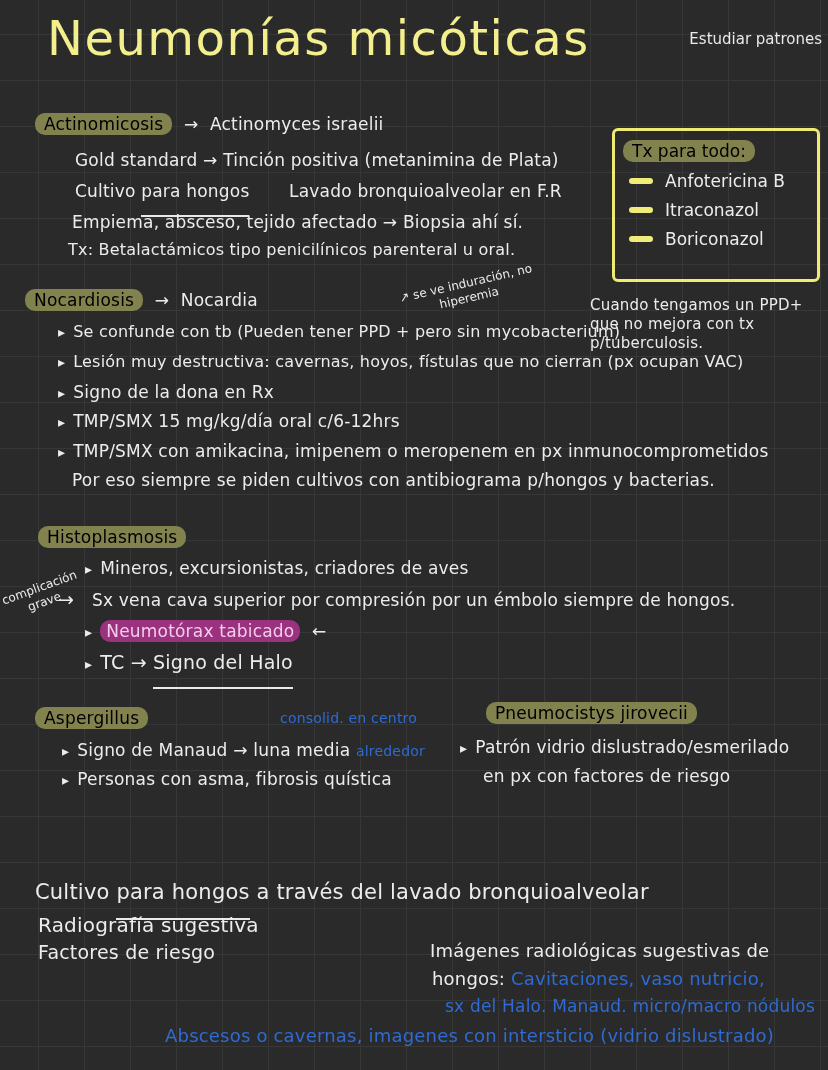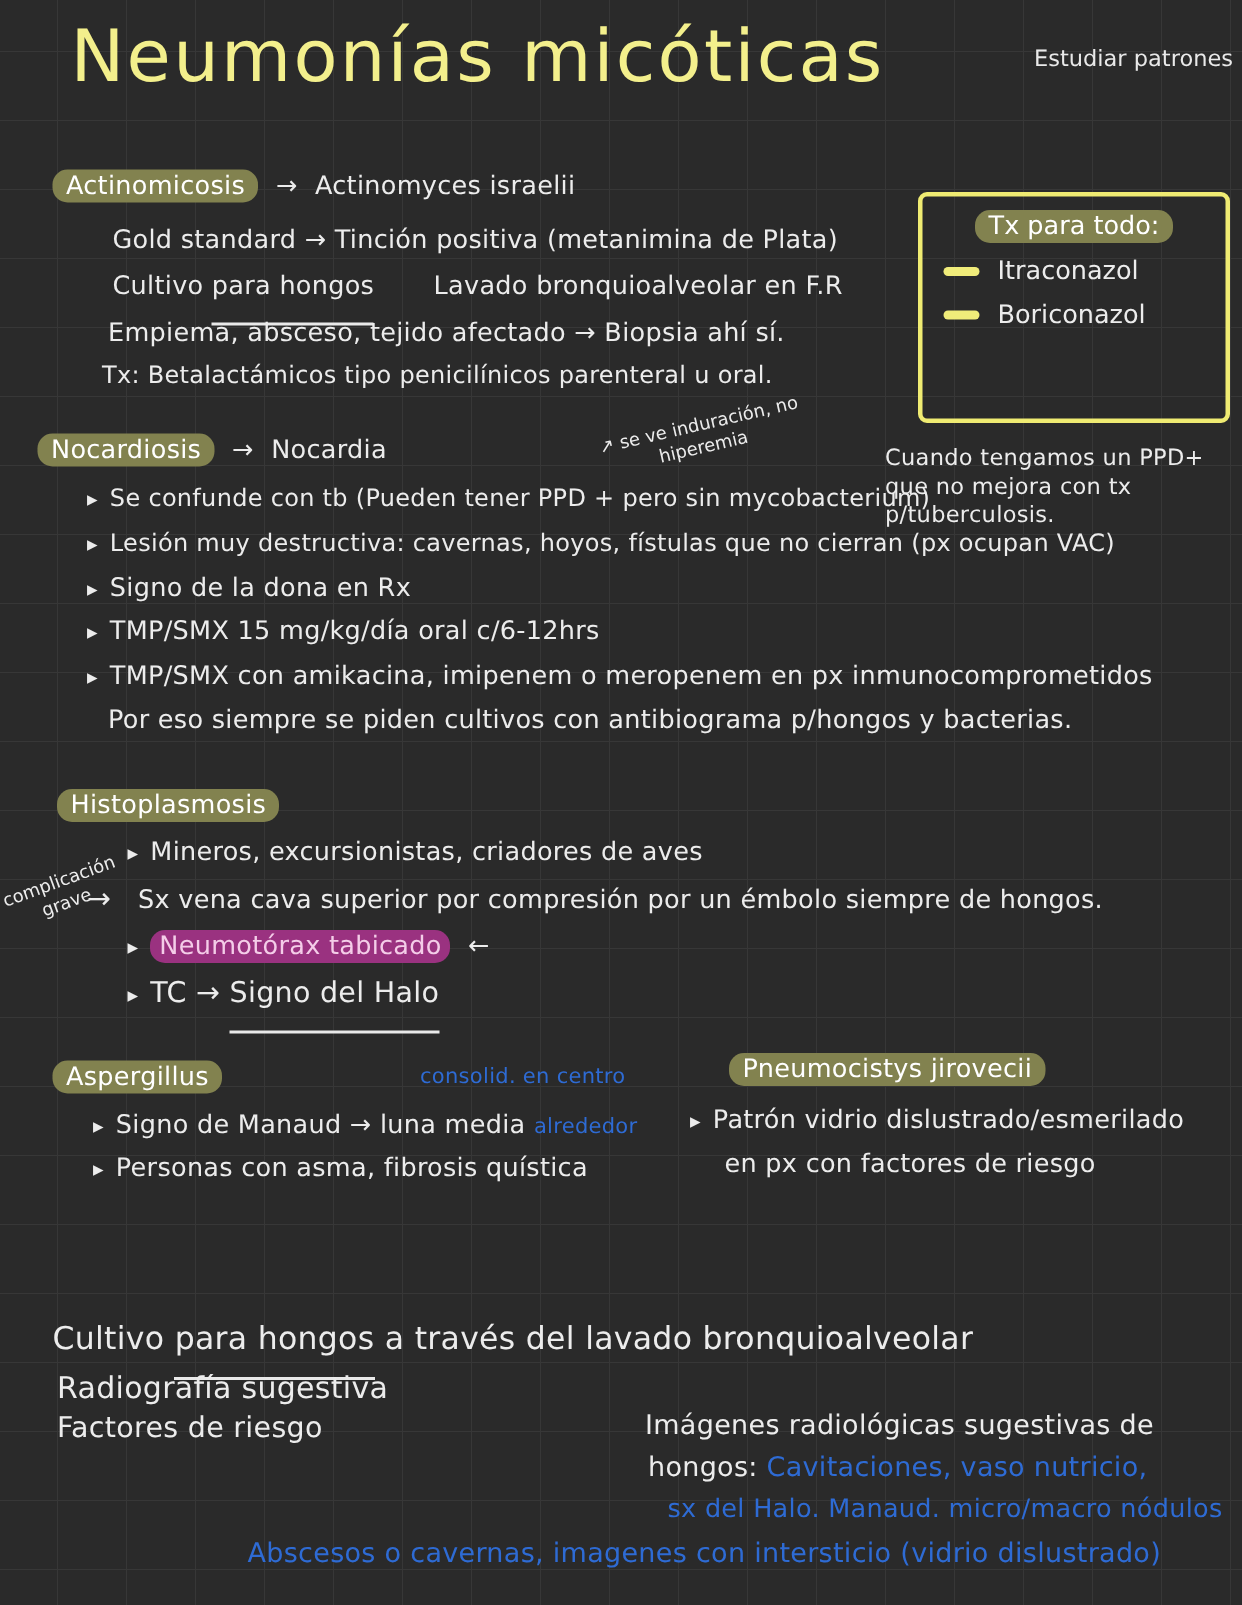--- a/index.html
+++ b/index.html
@@ -22,38 +22,38 @@
     position:absolute;left:28px;top:10px;
     font-size:48px;font-weight:normal;letter-spacing:1.5px;
     color:#f3ef8c;
     margin-left:19px;
   }
   .header-note{
     position:absolute;right:6px;top:26px;width:160px;
     text-align:right;font-size:15px;line-height:1.8;color:#e9e9e9;
   }
   .hl{
-    background:#82824f;color:#ffffff;
+    background:#82824f;color:#000000;
     border-radius:10px;padding:1px 9px;margin-top:20px;
   }
   .hl-pink{
     background:#9a3280;color:#f4cde8;
     border-radius:10px;padding:1px 6px;
   }
   .arrow{padding:0 6px;color:#ececec;}
   .bullet{color:#ececec;margin-right:8px;font-size:14px;}
   .und{border-bottom:2px solid #e9e9e9;padding-bottom:14px;}
   .blue{color:#2e6bd4;}
   .sm{font-size:14px;}
   .xs{font-size:12px;}
   .tx-box{
     position:absolute;left:612px;top:128px;width:186px;height:128px;
     border:3px solid #efeb72;border-radius:6px;padding:10px 8px;
   }
-  .tx-box-heading{text-align:center;font-size:17px;margin-bottom:10px;}
+  .tx-box-heading{text-align:left;font-size:17px;margin-bottom:10px;}
   .tx-item{display:flex;align-items:center;font-size:17px;margin:9px 0 0 6px;}
   .dash{display:inline-block;width:24px;height:6px;background:#f0ec7a;border-radius:3px;margin-right:12px;flex:0 0 auto;}
   .rot{position:absolute;text-align:center;line-height:1.25;color:#ececec;}
 </style>
 </head>
 <body>
 
 <div class="page">
 
   <div class="title">Neumonías micóticas</div>
@@ -71,20 +71,24 @@
   <div class="line" style="left:75px;top:181px">
     <span>Cultivo </span><span class="und">para hongos</span>
     <span style="padding-left:34px">Lavado bronquioalveolar en F.R</span>
   </div>
   <div class="line" style="left:72px;top:212px">Empiema, absceso, tejido afectado → Biopsia ahí sí.</div>
   <div class="line" style="left:68px;top:240px;font-size:16px">Tx: Betalactámicos tipo penicilínicos parenteral u oral.</div>
 
   <div class="tx-box">
     <div class="tx-box-heading">
       <span class="hl">Tx para todo:</span>
+    </div>
+    <div class="tx-item">
+      <span class="dash"></span>
+      <span>Anfotericina B</span>
     </div>
     <div class="tx-item">
       <span class="dash"></span>
       <span>Itraconazol</span>
     </div>
     <div class="tx-item">
       <span class="dash"></span>
       <span>Boriconazol</span>
     </div>
   </div>

